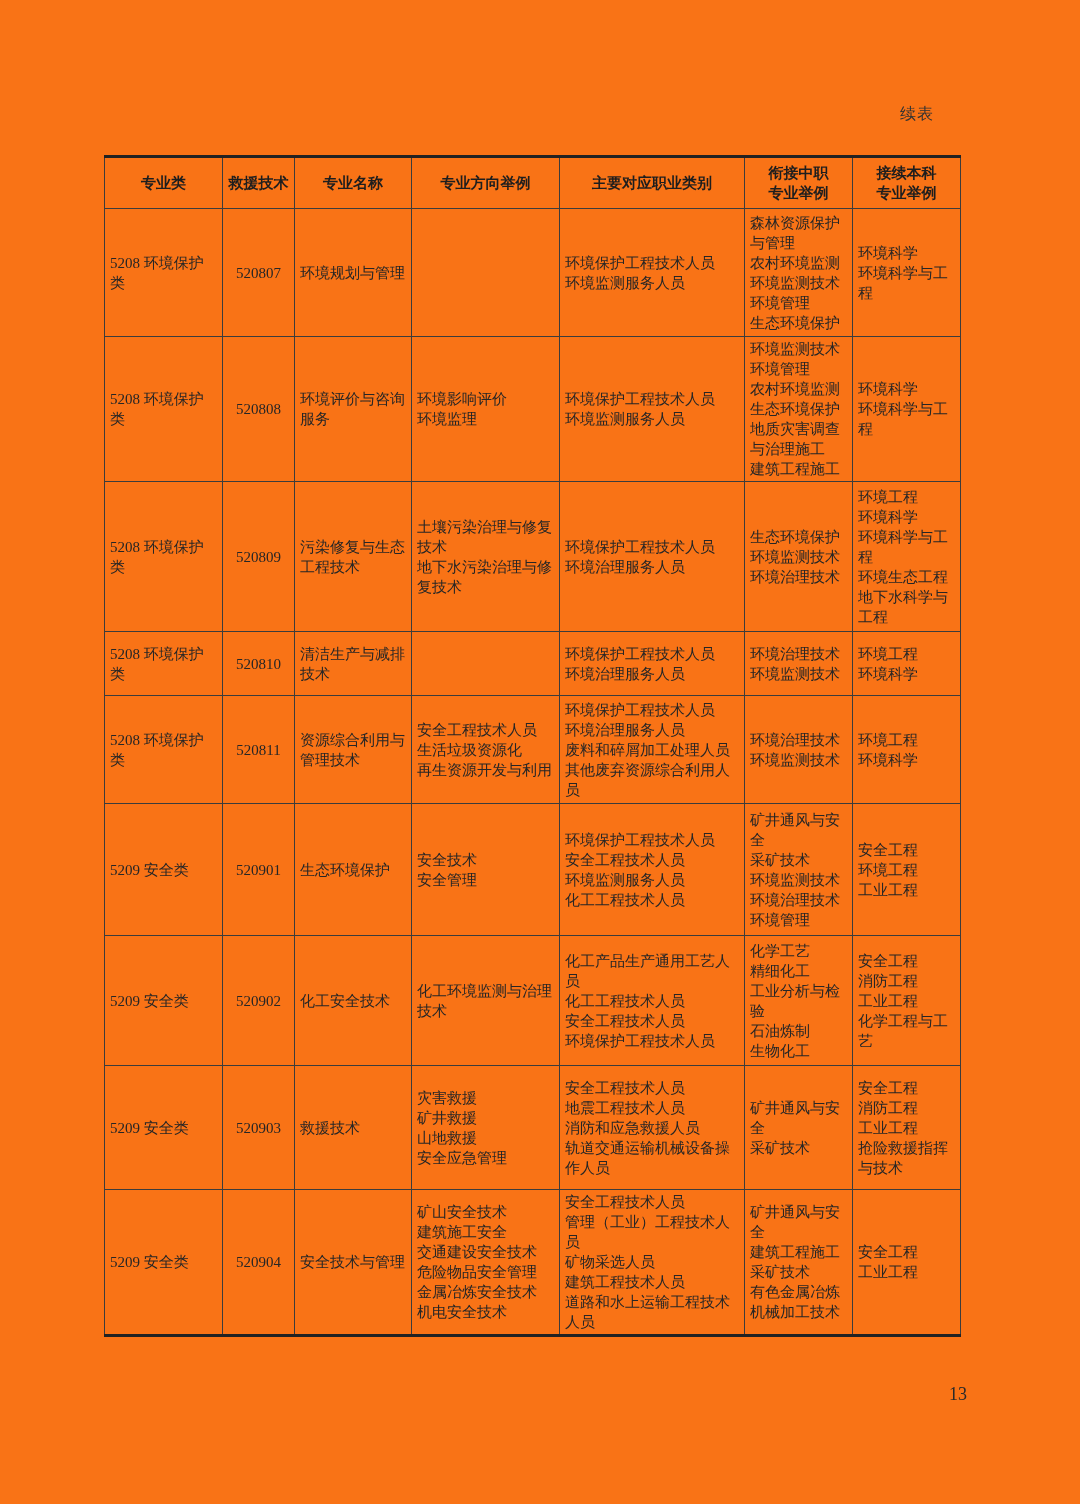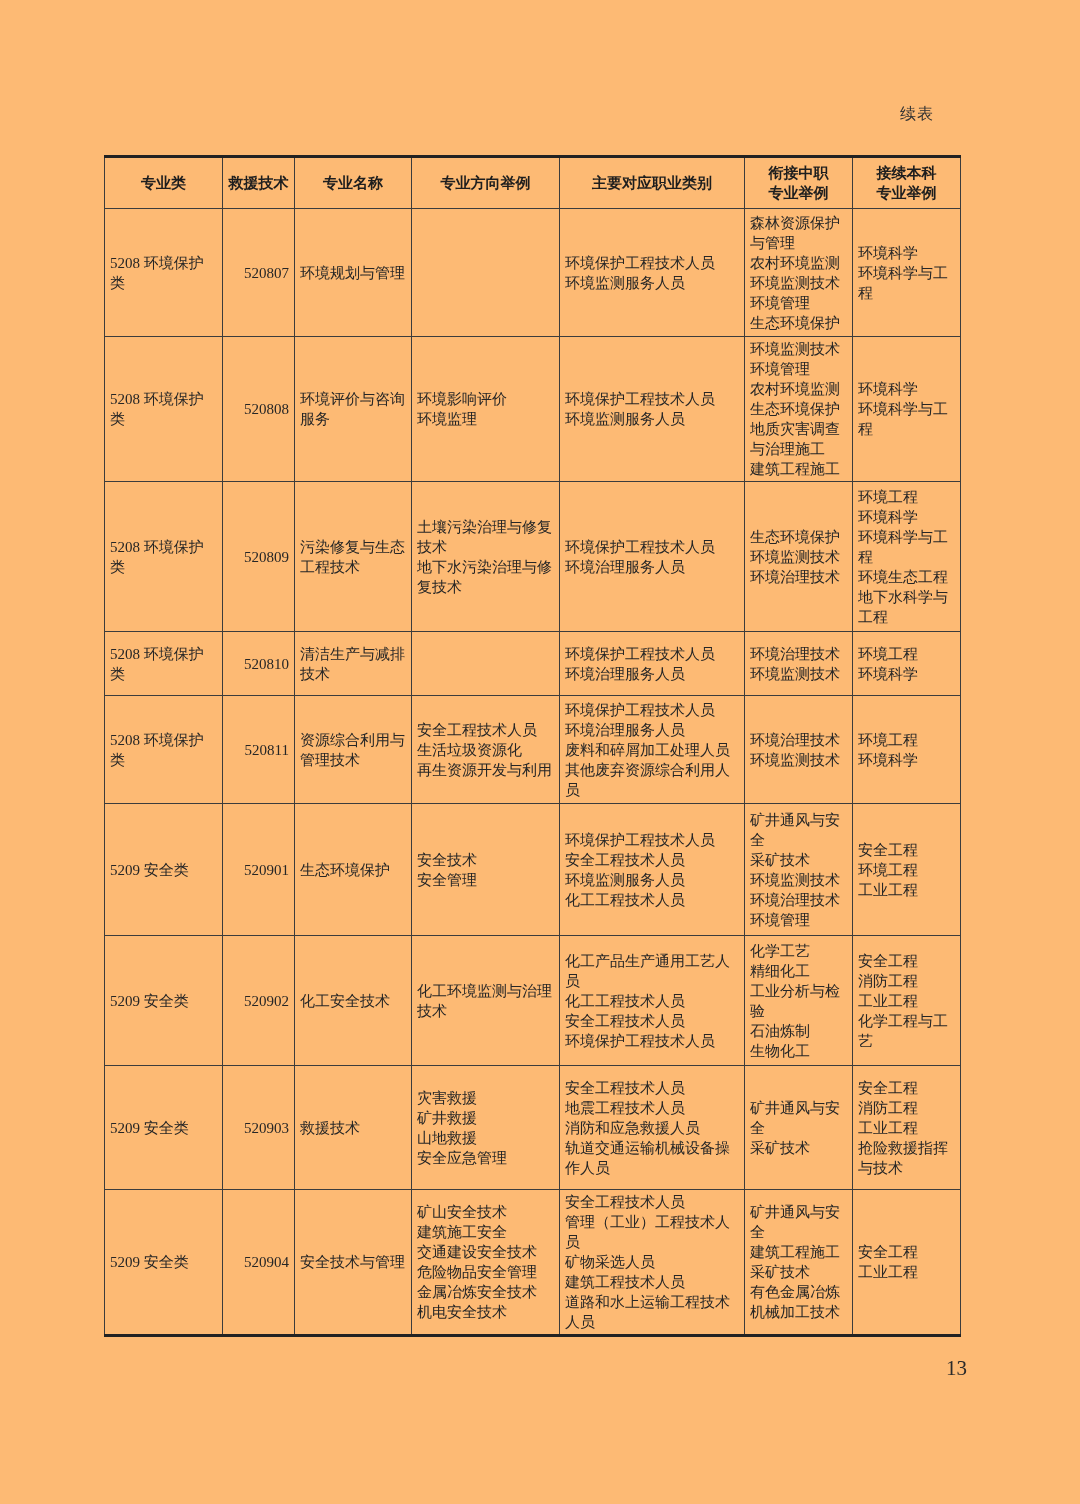--- a/index.html
+++ b/index.html
@@ -1,20 +1,20 @@
 <!DOCTYPE html>
 <html><head>
 <meta charset="utf-8">
 <style>
   * { margin:0; padding:0; box-sizing:border-box; }
   html,body { background:#e8e8e8; }
   .page {
     position:relative;
     width:1080px; height:1504px;
-    background:#fdba74;
+    background:#f97316;
     overflow:hidden;
     font-family:"Liberation Serif","DejaVu Serif",serif;
     color:#262626;
   }
   .continued-label {
     position:absolute; top:104px; right:146px;
     font-size:16px; letter-spacing:1px; color:#333;
   }
   table.majors-table {
     position:absolute; left:104px; top:155px; width:856px;
@@ -29,33 +29,33 @@
   }
   .majors-table th {
     font-family:"Liberation Sans","DejaVu Sans",sans-serif;
     font-weight:bold; font-size:15px; color:#1e1e1e;
     text-align:center; padding:4px 2px; height:52px;
   }
   .majors-table td {
     font-size:15px; padding:2px 5px;
     word-break:break-all; text-align:left;
   }
-  td.c-code { text-align:right; word-break:normal; }
+  td.c-code { text-align:center; word-break:normal; }
   tbody tr:nth-child(1) { height:128px; }
   tbody tr:nth-child(2) { height:143px; }
   tbody tr:nth-child(3) { height:150px; }
   tbody tr:nth-child(4) { height:64px;  }
   tbody tr:nth-child(5) { height:108px; }
   tbody tr:nth-child(6) { height:132px; }
   tbody tr:nth-child(7) { height:130px; }
   tbody tr:nth-child(8) { height:124px; }
   tbody tr:nth-child(9) { height:141px; }
   .page-number {
-    position:absolute; top:1356px; right:113px;
-    font-size:21px; color:#2a2a2a;
+    position:absolute; top:1384px; right:113px;
+    font-size:18px; color:#2a2a2a;
   }
 </style>
 </head>
 <body>
 
 <div class="page">
 
   <div class="continued-label">续表</div>
 
   <table class="majors-table">

